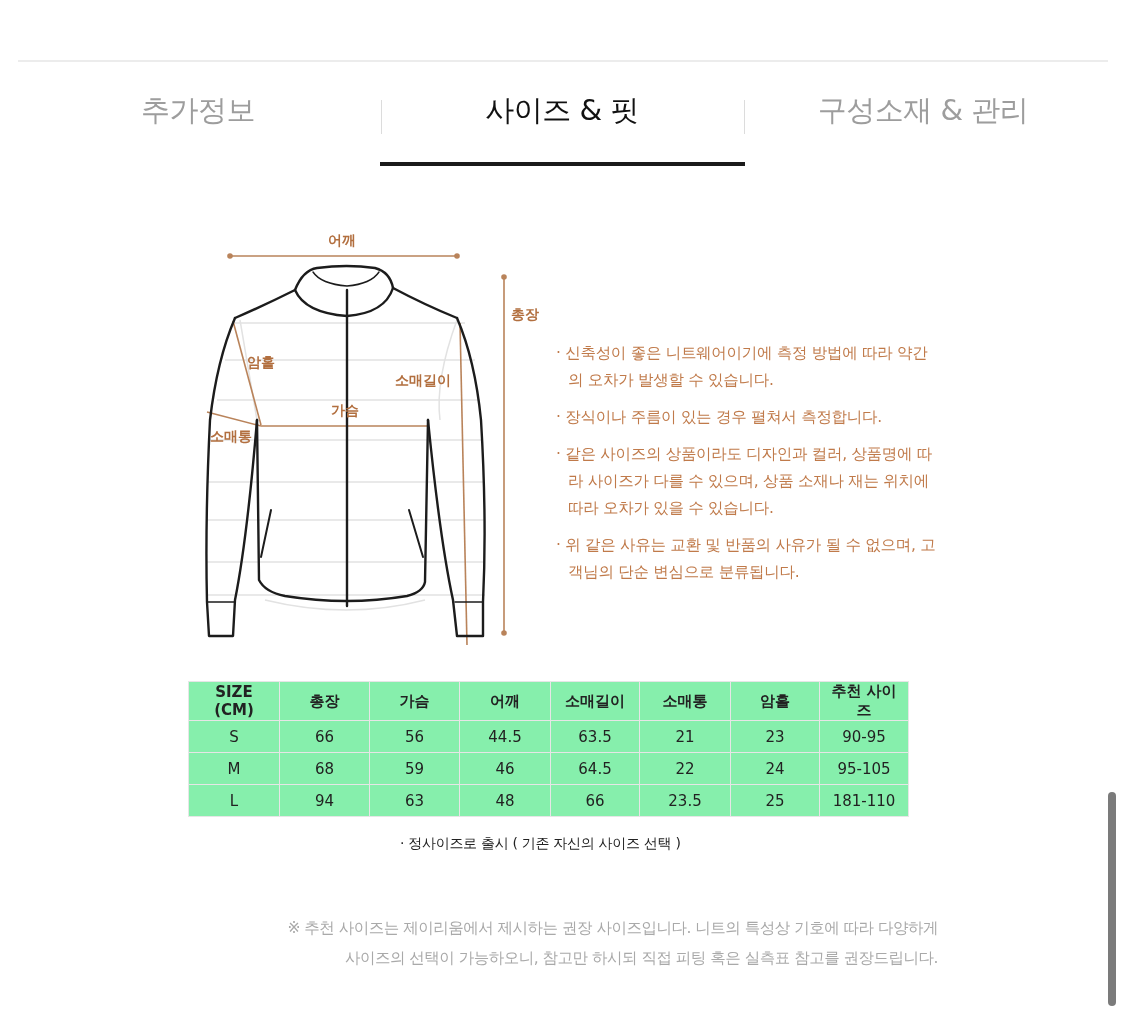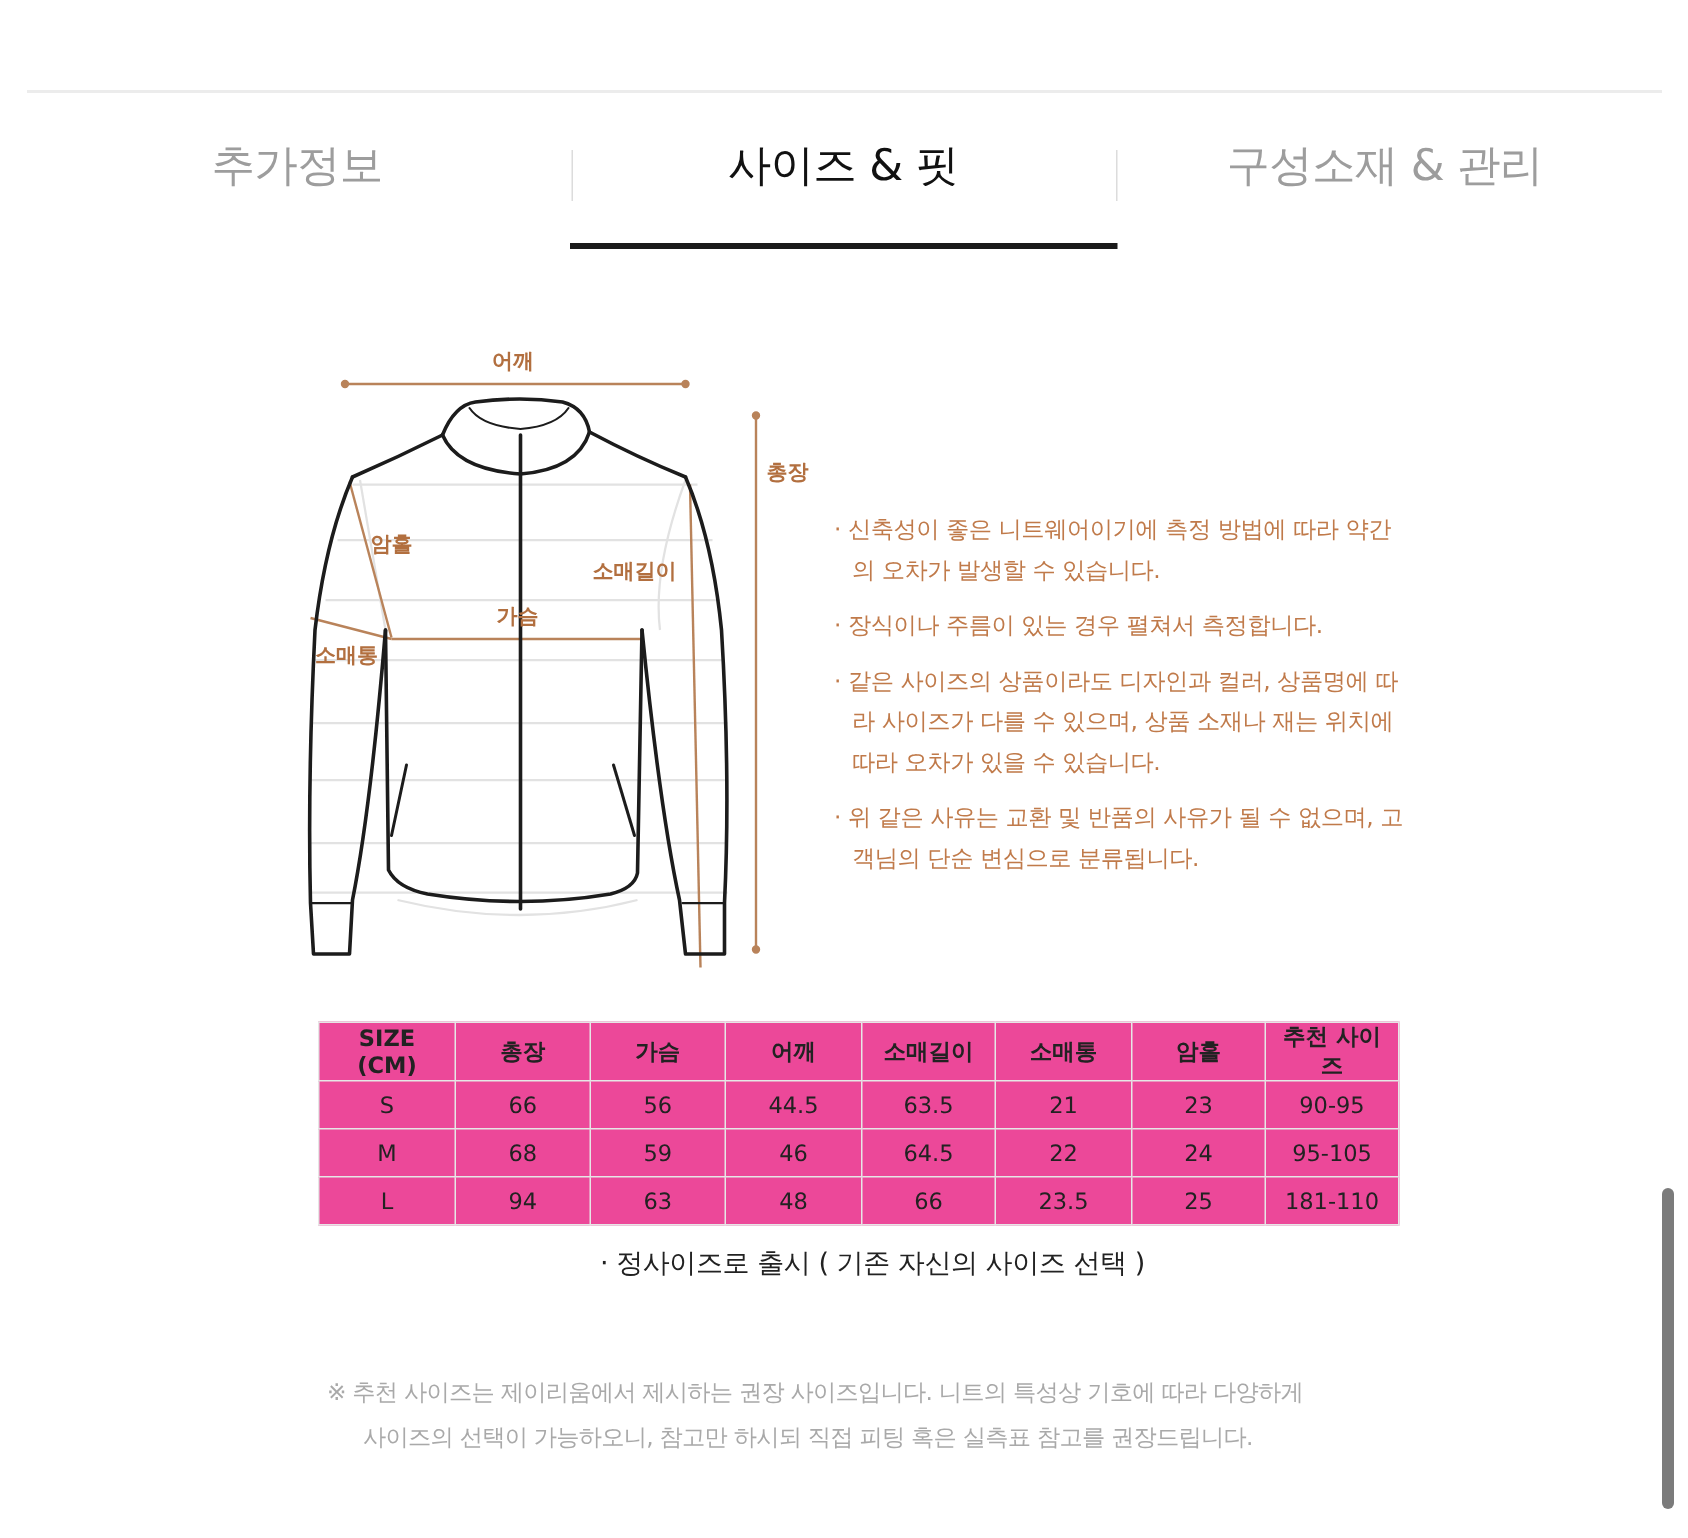--- a/index.html
+++ b/index.html
@@ -20,31 +20,31 @@
   .tab-sep-1 { left: 726px; }
   .tab-underline { position: absolute; left: 362px; top: 100px; width: 365px; height: 4px; background: #1a1a1a; }
 
   .diagram { position: absolute; left: 195px; top: 220px; width: 360px; height: 430px; }
   .diagram svg { position: absolute; left: 0; top: 0; }
   .dlabel { position: absolute; font-size: 14px; color: #b26f3f; font-weight: bold; white-space: nowrap; }
 
   .notes { position: absolute; left: 556px; top: 340px; width: 380px; }
   .note { font-size: 15.5px; line-height: 27px; color: #c07a4a; margin-bottom: 10px; padding-left: 12px; text-indent: -12px; letter-spacing: -0.3px; }
 
-  .size-table { position: absolute; left: 212px; top: 681px; border-collapse: collapse; background: #ec4899; }
+  .size-table { position: absolute; left: 188px; top: 681px; border-collapse: collapse; background: #86efac; }
   .size-table td, .size-table th { border: 1px solid #e6e6e6; height: 33px; text-align: center; font-size: 15px; color: #222; padding: 0 4px; }
   .size-table th { font-weight: bold; height: 34px; }
   .size-table tbody td { height: 32px; }
   .c0 { width: 91px; } .c1 { width: 90px; } .c2 { width: 90px; } .c3 { width: 91px; }
   .c4 { width: 89px; } .c5 { width: 91px; } .c6 { width: 89px; } .c7 { width: 89px; }
 
   .size-notes { position: absolute; left: 400px; top: 828px; width: 400px; }
-  .size-note { font-size: 18px; line-height: 30px; color: #222; letter-spacing: -0.3px; }
+  .size-note { font-size: 14px; line-height: 30px; color: #222; letter-spacing: -0.3px; }
 
-  .disclaimer { position: absolute; left: 218px; top: 913px; width: 720px; font-size: 15.5px; line-height: 30px; color: #a9a9a9; letter-spacing: -0.5px; }
+  .disclaimer { position: absolute; left: 218px; top: 913px; width: 720px; font-size: 15.5px; line-height: 30px; color: #a9a9a9; letter-spacing: -0.5px; text-align: right; }
   .disclaimer .line2 { padding-left: 24px; display: block; }
 
   .scrollbar { position: absolute; left: 1108px; top: 792px; width: 8px; height: 214px; background: #7b7b7b; border-radius: 4px; cursor: pointer; }
 </style>
 </head>
 <body>
 
 <div class="top-rule"></div>
 
 <div class="tabs">

